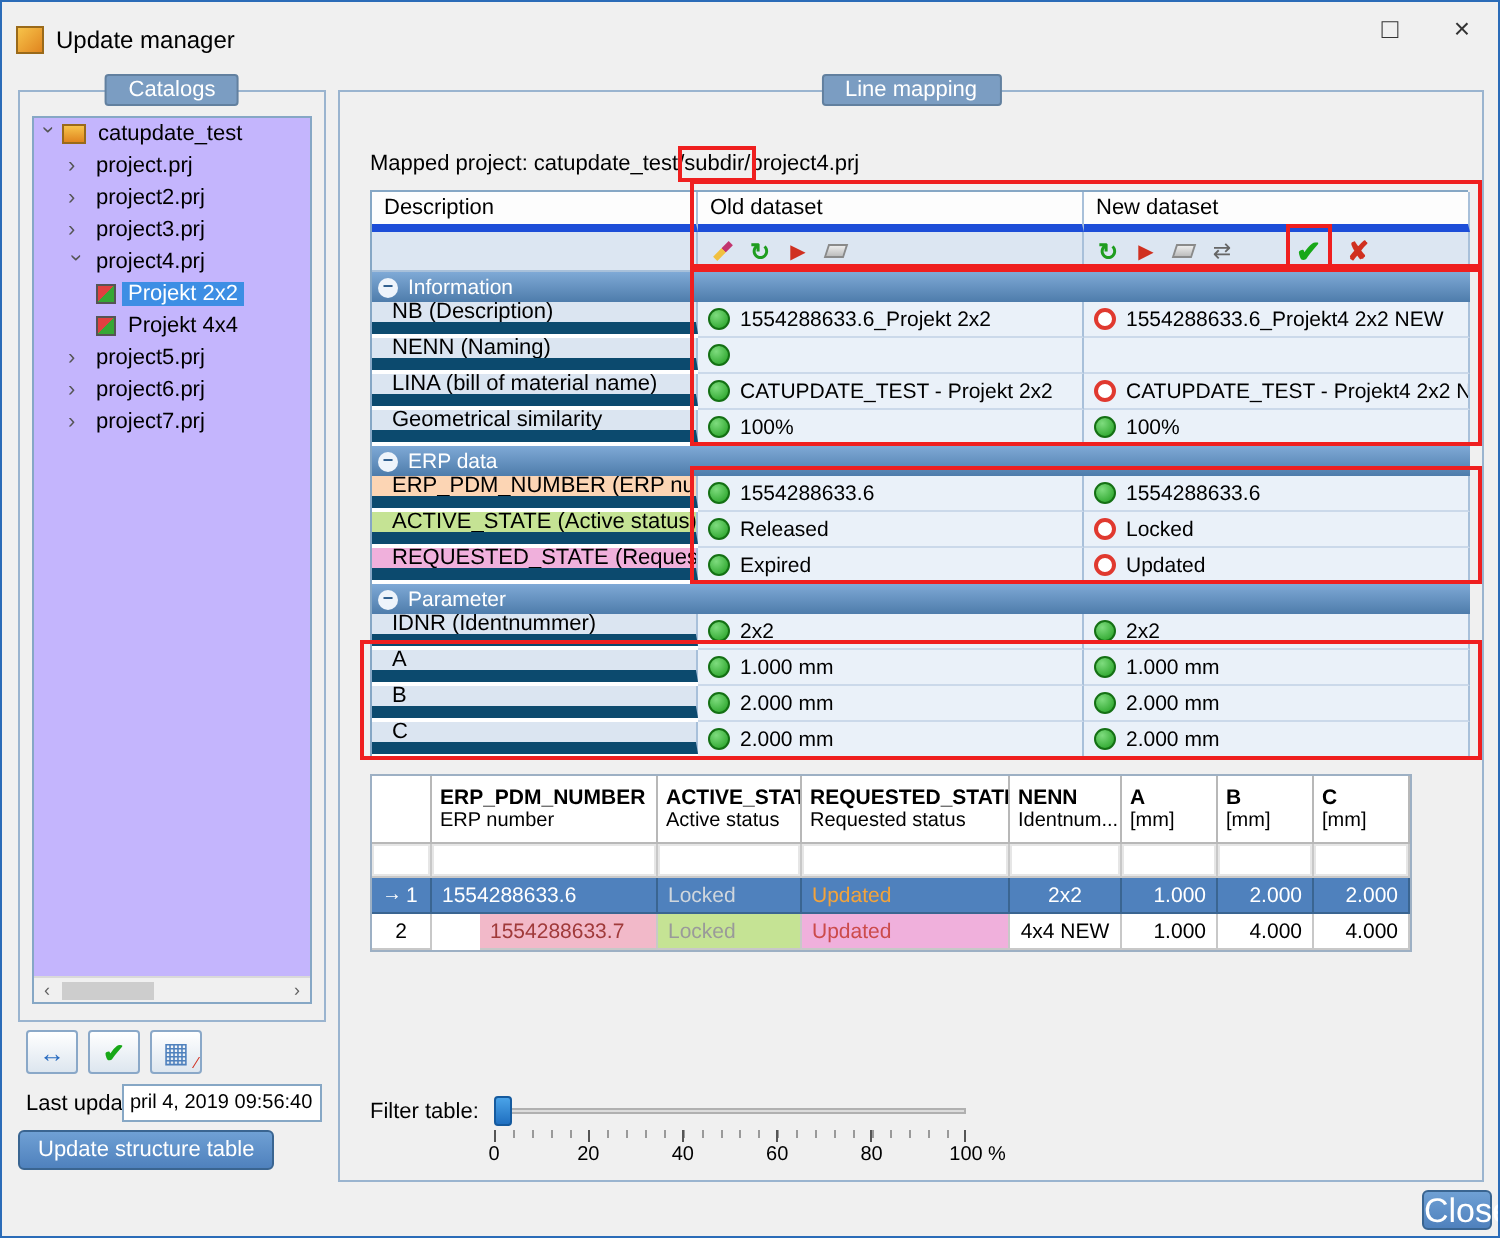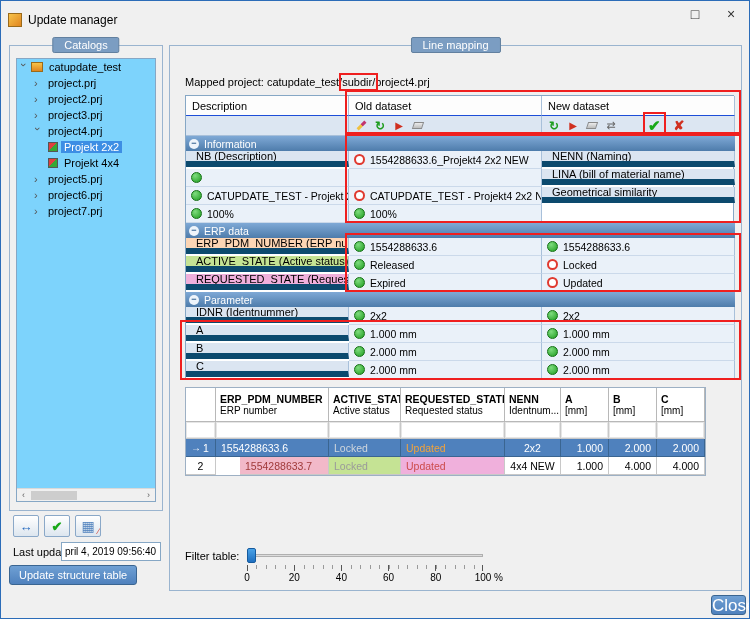--- a/index.html
+++ b/index.html
@@ -19,21 +19,21 @@
   
   .groupbox { position:absolute; border:1px solid #9ab4cf; background:#f0f0f0; }
   .gb-label { position:absolute; top:-9px; left:50%; transform:translateX(-50%);
               background:#7b9dc2; color:#fff; font-size:11px; padding:1px 11px;
               border:1px solid #62809f; border-radius:2px; white-space:nowrap; z-index:5; }
   #gb-catalogs { left:8px; top:44px; width:154px; height:466px; }
   #gb-mapping  { left:168px; top:44px; width:573px; height:546px; }
 
   
   .tree { position:absolute; left:6px; top:12px; width:140px; height:444px;
-          background:#7dd3fc; border:1px solid #86a7c5; overflow:hidden; }
+          background:#c4b5fd; border:1px solid #86a7c5; overflow:hidden; }
   .trow { height:16px; display:flex; align-items:center; gap:3px; white-space:nowrap; }
   .d0 { padding-left:3px; } .d1 { padding-left:17px; } .d2 { padding-left:31px; }
   .chev { display:inline-block; width:8px; color:#555; font-size:11px; line-height:10px; flex:none; }
   .chev.exp { transform:rotate(90deg); }
   .ic-cat { width:12px; height:10px; background:linear-gradient(#f7c34a,#e0851f);
             border:1px solid #9a6a1a; flex:none; }
   .ic-cube { width:10px; height:10px; background:linear-gradient(135deg,#e04040 0 50%,#35a835 50% 100%);
              border:1px solid #555; flex:none; }
   .tlabel { padding:0 3px; }
   .tlabel.sel { background:#3d8ee4; color:#fff; }
@@ -62,21 +62,21 @@
 
   
   .mapped-project { position:absolute; left:15px; top:30px; white-space:nowrap; }
   .mp-highlight { outline:2px solid #ef1f1f; outline-offset:1px; }
 
   
   .mtable { position:absolute; left:15px; top:49px; width:549px;
             display:grid; grid-template-columns:163px 193px 193px;
             border:1px solid #86a7c5; background:#fff; }
   .mt-h { height:20px; background:#fdfdfd; display:flex; align-items:center;
-          padding-left:6px; border-bottom:1px solid #1d4ed8; border-right:1px solid #a8c0da;text-align:center; }
+          padding-left:6px; border-bottom:4px solid #1d4ed8; border-right:1px solid #a8c0da;text-align:center; }
   .mt-tb { height:20px; background:#dce6f2; display:flex; align-items:center; gap:3px;
            padding-left:4px; border-bottom:1px solid #a8c0da; border-right:1px solid #a8c0da; }
   .sec { grid-column:1 / -1; height:15px; background:linear-gradient(#7fa9d6,#4e7cab);
          color:#fff; display:flex; align-items:center; gap:5px; padding-left:3px;
          font-size:10.5px; }
   .minus { width:10px; height:10px; border-radius:50%; background:#eef4fb; color:#2f5e8e;
            font-size:9px; line-height:9px; text-align:center; font-weight:bold; flex:none; }
   .dc { height:16px; background:#dbe5f1; display:flex; align-items:center; padding-left:10px;
         border-bottom:6px solid #0c4a6e; border-right:1px solid #a8c0da; white-space:nowrap; overflow:hidden; }
   .dc.orange { background:#fcd5b4; } .dc.green { background:#c5e394; } .dc.pink { background:#f0b0dc; }
@@ -265,20 +265,24 @@
         <span class="g-accept">✔</span>
         <span class="g-reject">✘</span>
       </div>
 
       <div class="sec">
         <span class="minus">−</span>
         <span>Information</span>
       </div>
       <div class="dc">NB (Description)</div>
       <div class="vc">
+          <span class="dot green"></span>
+          <span>1554288633.6_Projekt 2x2</span>
+        </div>
+      <div class="vc">
           <span class="dot red"></span>
           <span>1554288633.6_Projekt4 2x2 NEW</span>
         </div>
 
       <div class="dc">NENN (Naming)</div>
       <div class="vc">
           <span class="dot green"></span>
           <span></span>
         </div>
       <div class="vc">

